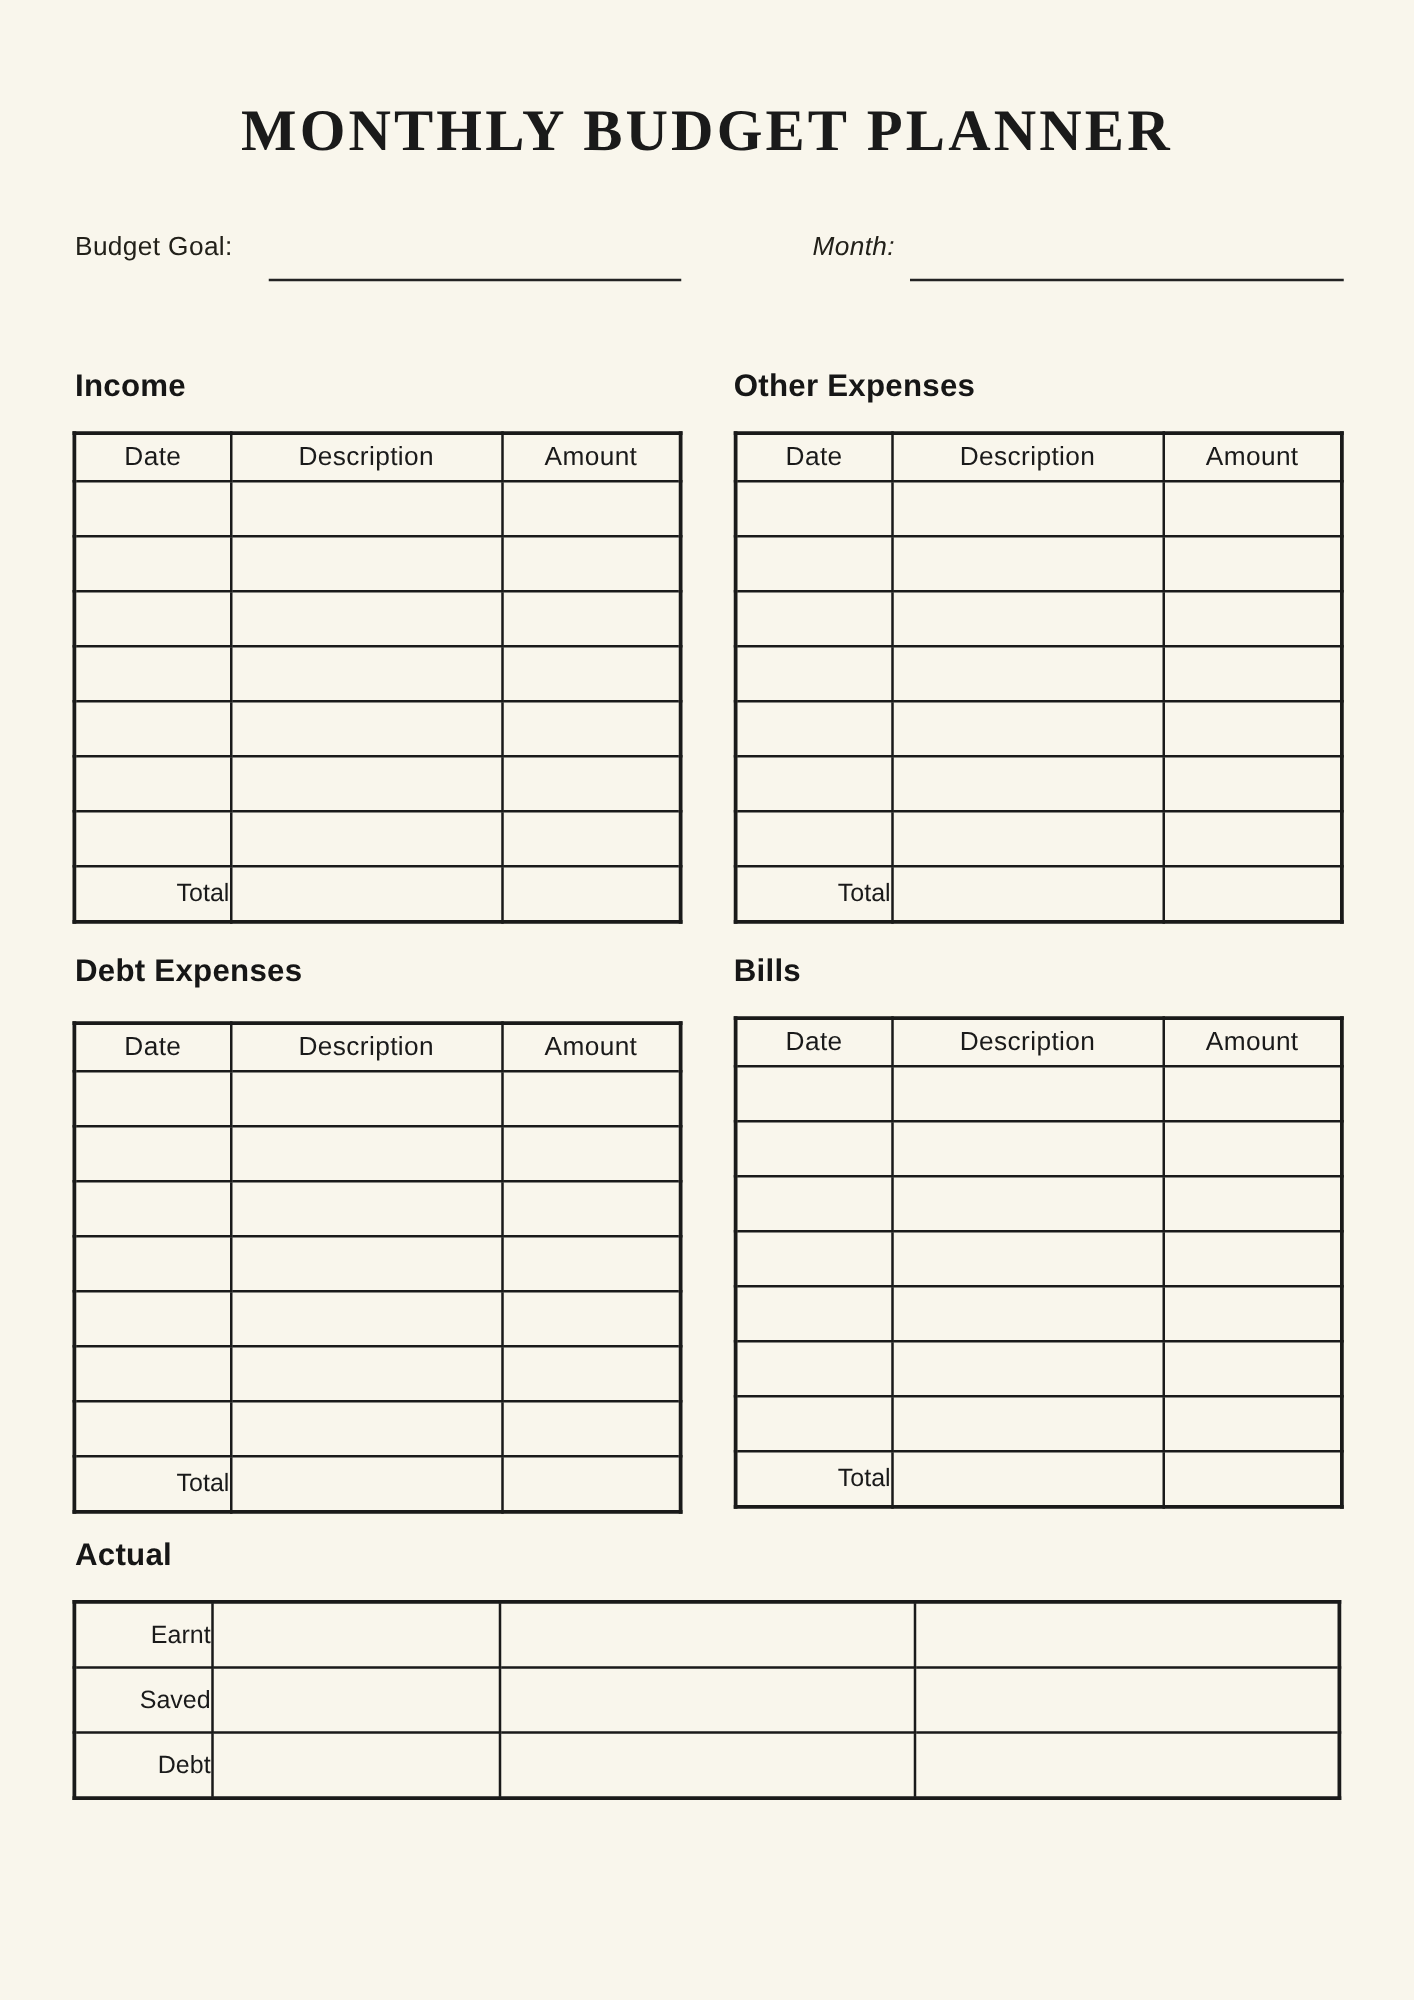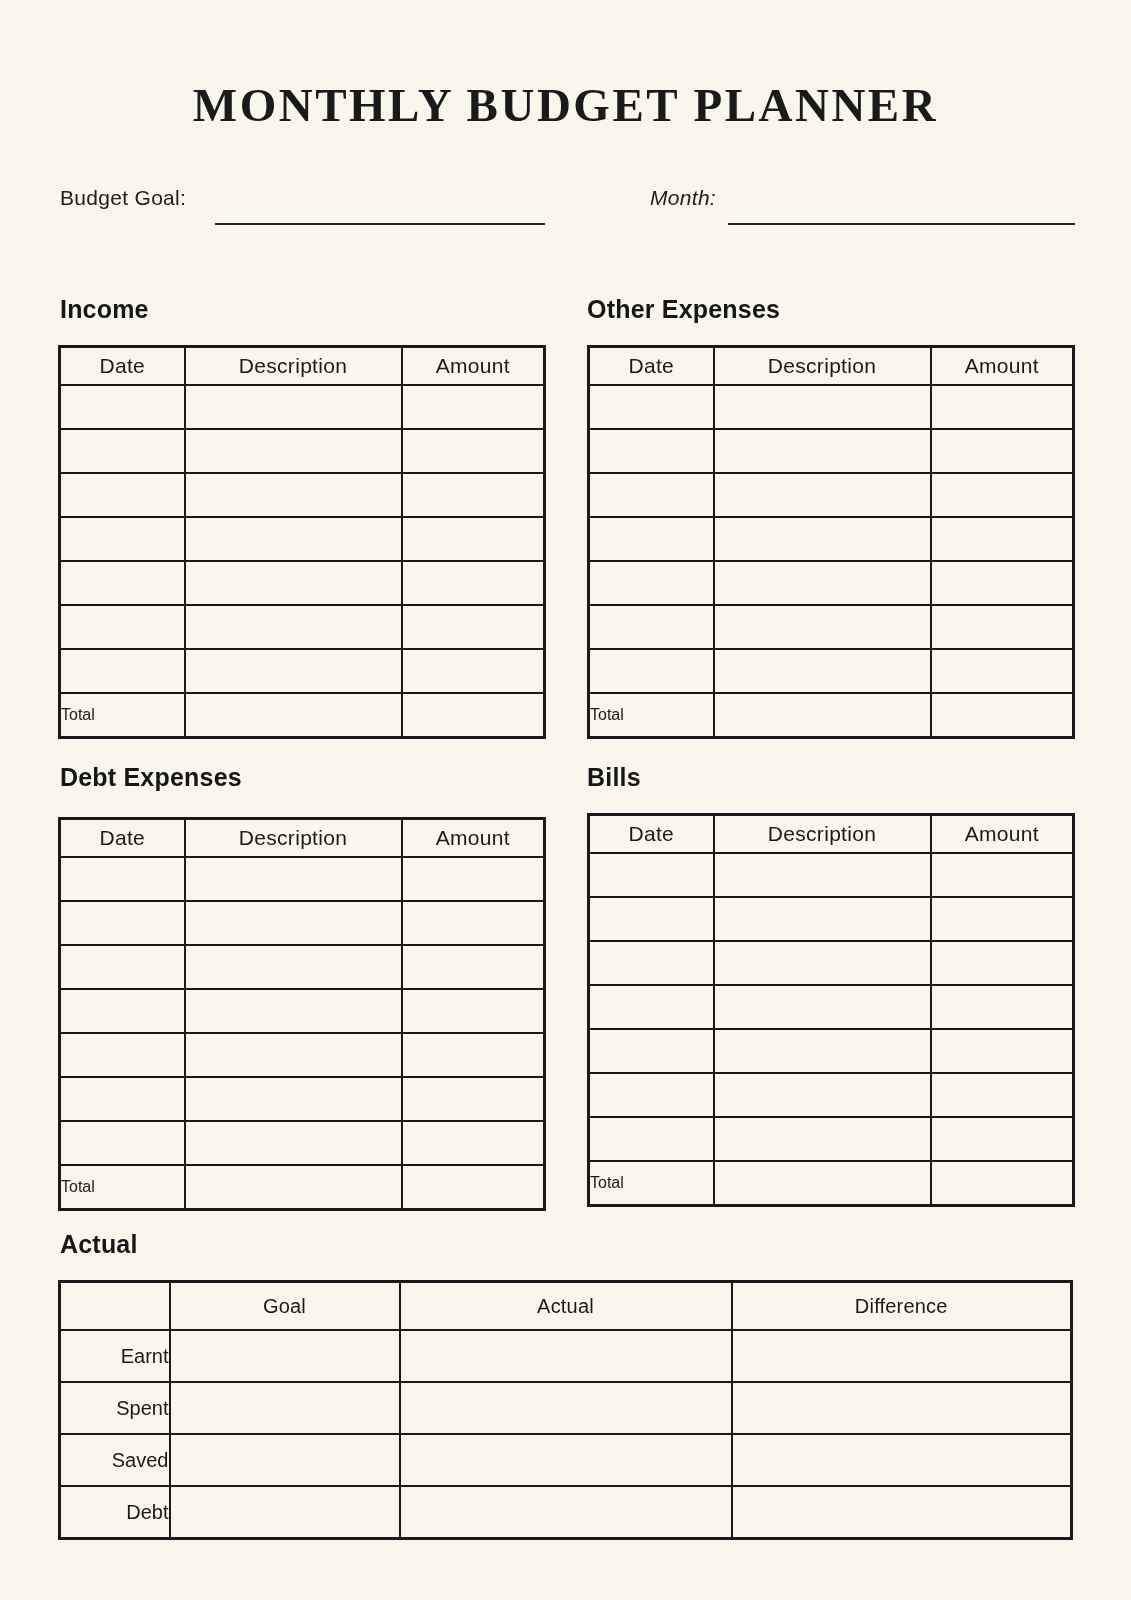--- a/index.html
+++ b/index.html
@@ -76,22 +76,22 @@
   .ledger-table th{
     height:36px;
     font-size:21px;
     font-weight:400;
     letter-spacing:0.3px;
     text-align:center;
     vertical-align:middle;
   }
   .ledger-table td{height:42px;}
   .ledger-table td.total-label{
-    font-size:16px;
-    text-align:left;
+    font-size:20px;
+    text-align:right;
     vertical-align:middle;
   }
   #income-table{left:58px;top:345px;}
   #fixed-expenses-table{left:587px;top:345px;}
   #other-expenses-table{left:58px;top:817px;}
   #bills-table{left:587px;top:813px;}
 
   .recap-table{
     left:58px;top:1280px;width:1012px;
     border:3px solid var(--ink);
@@ -356,39 +356,27 @@
 
   <div class="section-heading" id="recap-heading">Actual</div>
   <table class="recap-table" id="recap-table">
     <colgroup>
         <col style="width:110px">
         <col style="width:230px">
         <col style="width:332px">
         <col style="width:340px">
       </colgroup>
     <tbody>
-        <tr>
-      <th></th>
-      <th>Goal</th>
-      <th>Actual</th>
-      <th>Difference</th>
-    </tr>
     <tr>
       <td class="row-label">Earnt</td>
       <td></td>
       <td></td>
       <td></td>
     </tr>
     <tr>
-      <td class="row-label">Spent</td>
-      <td></td>
-      <td></td>
-      <td></td>
-    </tr>
-    <tr>
       <td class="row-label">Saved</td>
       <td></td>
       <td></td>
       <td></td>
     </tr>
     <tr>
       <td class="row-label">Debt</td>
       <td></td>
       <td></td>
       <td></td>

